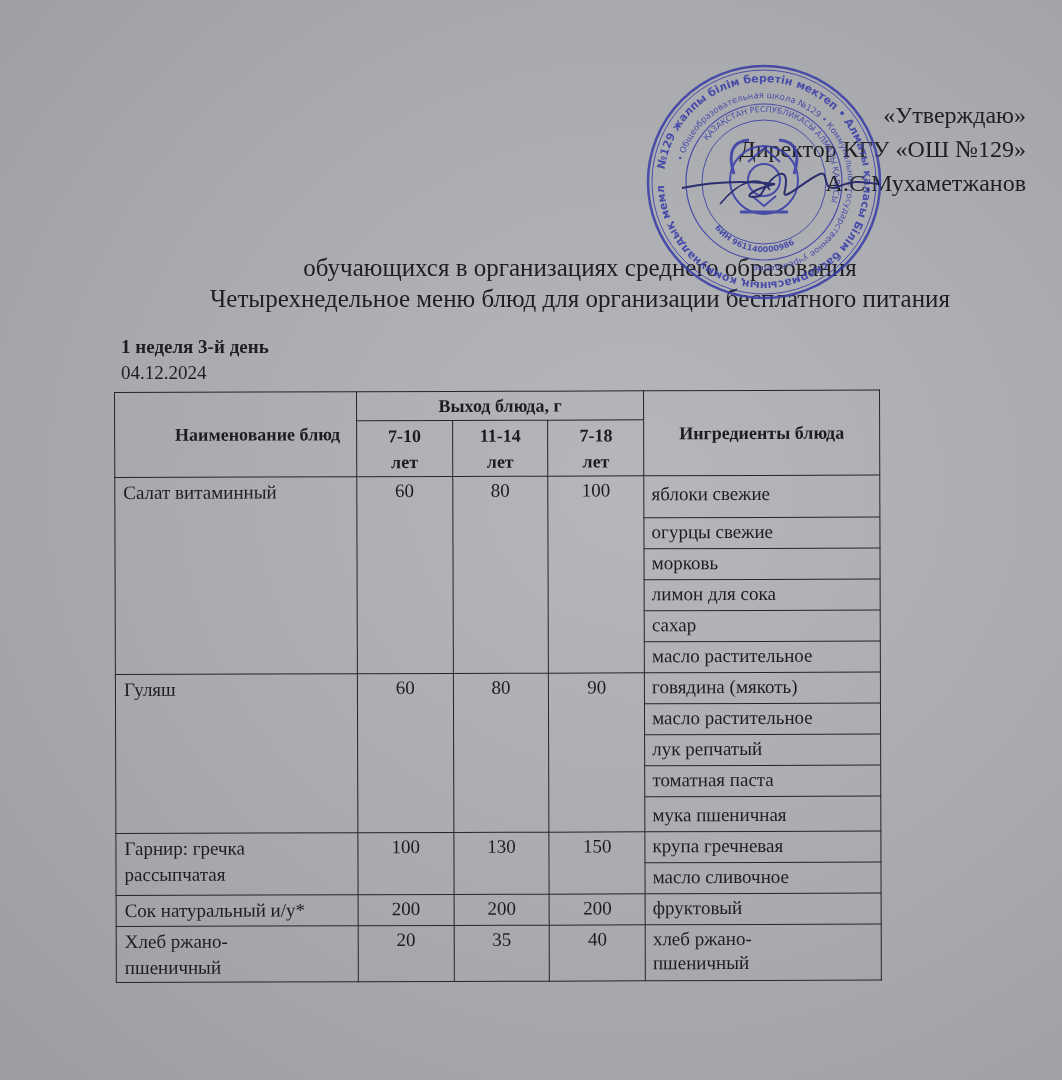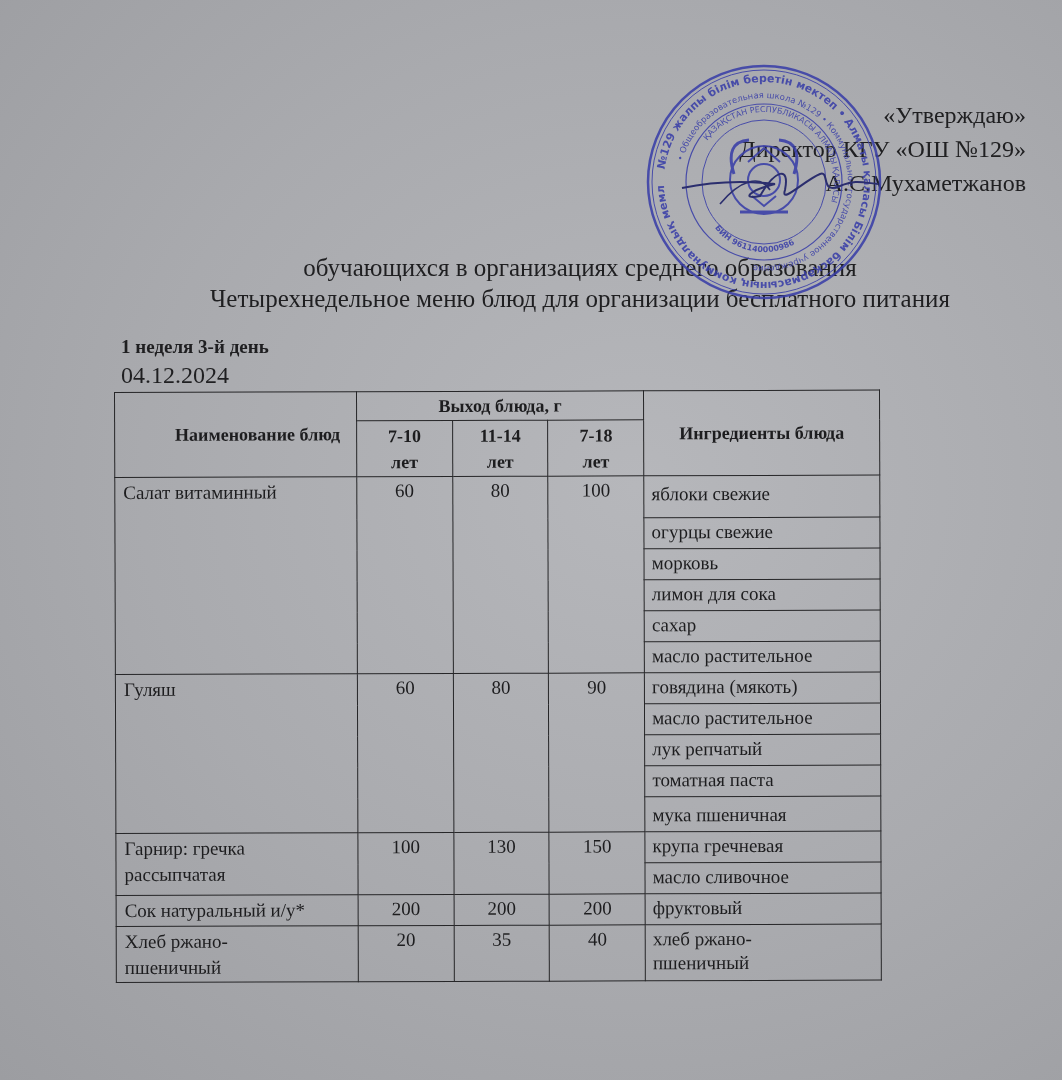--- a/index.html
+++ b/index.html
@@ -69,21 +69,21 @@
       left: 121px;
       top: 336px;
       font-size: 19px;
       font-weight: bold;
       color: #1f1f21;
     }
     .date {
       position: absolute;
       left: 121px;
       top: 362px;
-      font-size: 24px;
+      font-size: 19px;
       color: #1f1f21;
       text-align: right;
     }
 
     
     .menu-table {
       position: absolute;
       left: 114px;
       top: 392px;
       width: 766px;

